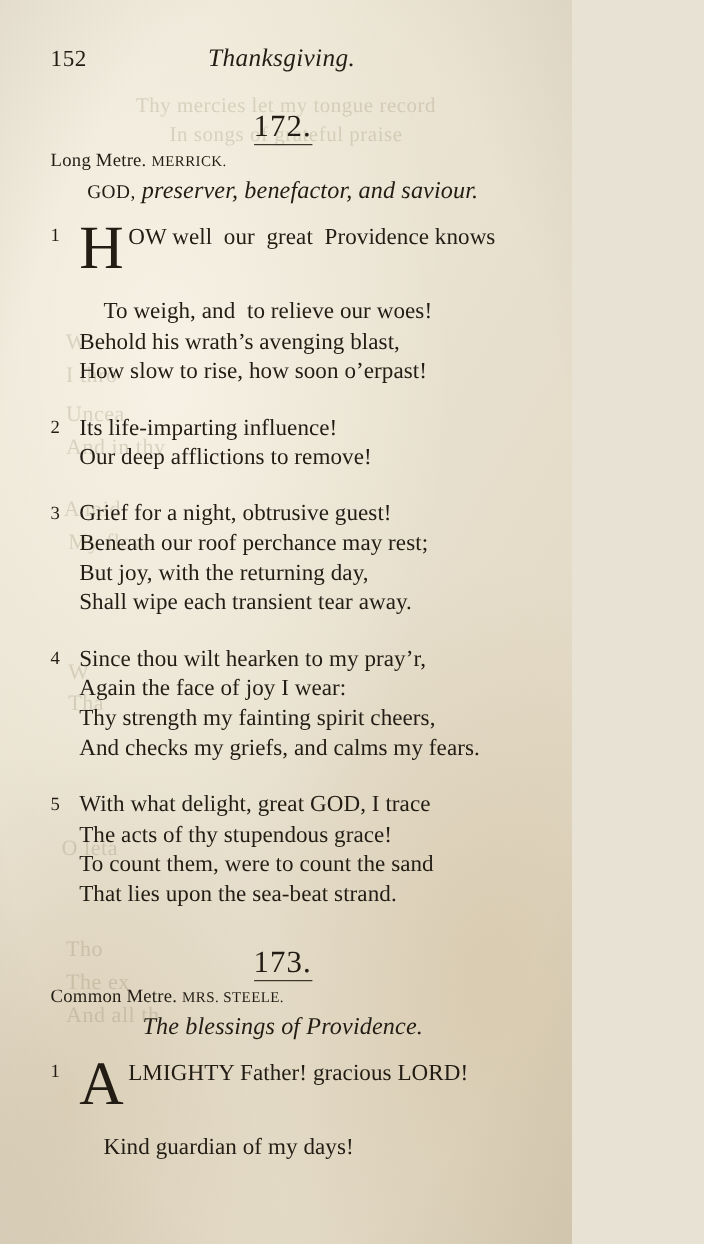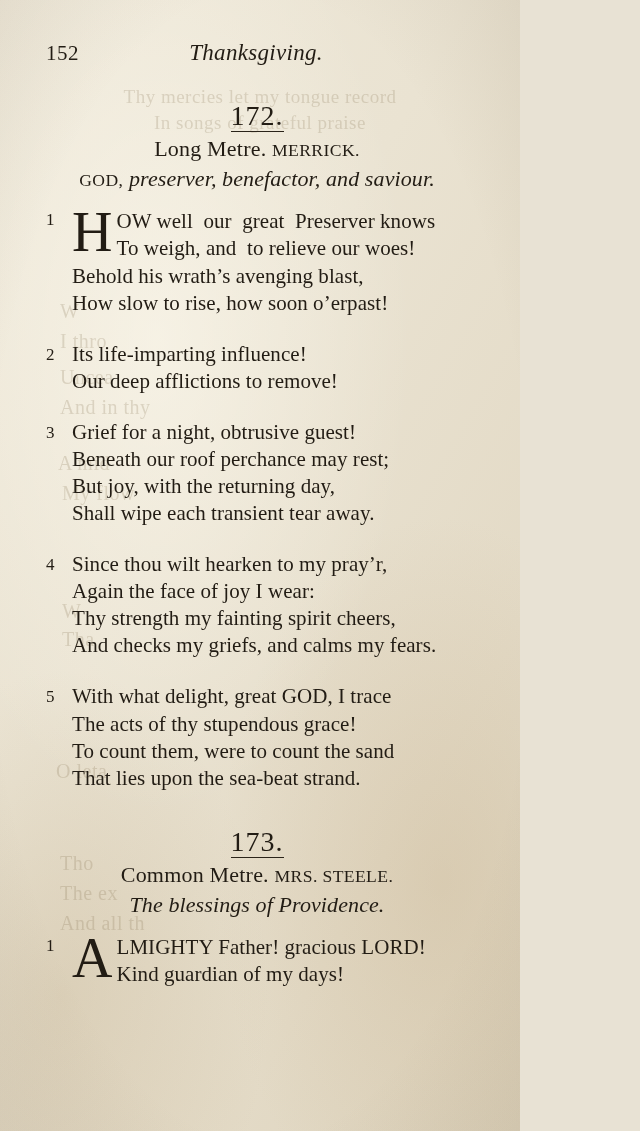--- a/index.html
+++ b/index.html
@@ -81,22 +81,21 @@
     margin-top: 26px;
     margin-bottom: 4px;
   }
   .hymn-number .u {
     display: inline-block;
     border-bottom: 1.6px solid #2a2319;
     padding-bottom: 1px;
     line-height: 1.05;
   }
   .metre {
-    text-align: center;
-    font-size: 22px;
+    font-size: 17px;
     letter-spacing: .2px;
     margin-bottom: 4px;
   }
   .subject {
     text-align: center;
     font-size: 22px;
     letter-spacing: .1px;
     margin-bottom: 14px;
   }
   .subject .ital { font-style: italic; }
@@ -127,21 +126,21 @@
     min-height: 66px;
   }
   .dropcap {
     float: left;
     font-size: 56px;
     line-height: 0.84;
     padding: 2px 4px 0 0;
     margin-top: 1px;
   }
   .dropline1 { padding-top: 2px; }
-  .dropline2 { padding-left: 22px; }
+  .dropline2 { padding-left: 22px; margin-top: 40px; }
 
   .sep { height: 10px; }
 
   .hymn2 { margin-top: 34px; }
 
   
   .smallcap {
     font-size: 0.80em;
     letter-spacing: .4px;
   }
@@ -184,21 +183,21 @@
       </div>
 
       <div class="subject">
         <span class="smallcap">GOD,</span><span class="ital"> preserver, benefactor, and saviour.</span>
       </div>
 
       <div class="stanza drop">
         <div class="stanza-num">1</div>
         <div class="stanza-lines">
           <span class="dropcap">H</span>
-          <div class="dropline1">OW well  our  great  Preserver knows</div>
+          <div class="dropline1">OW well  our  great  Providence knows</div>
           <div class="dropline2">To weigh, and  to relieve our woes!</div>
           <div>Behold his wrath’s avenging blast,</div>
           <div>How slow to rise, how soon o’erpast!</div>
         </div>
       </div>
 
       <div class="sep"></div>
 
       <div class="stanza">
         <div class="stanza-num">2</div>

